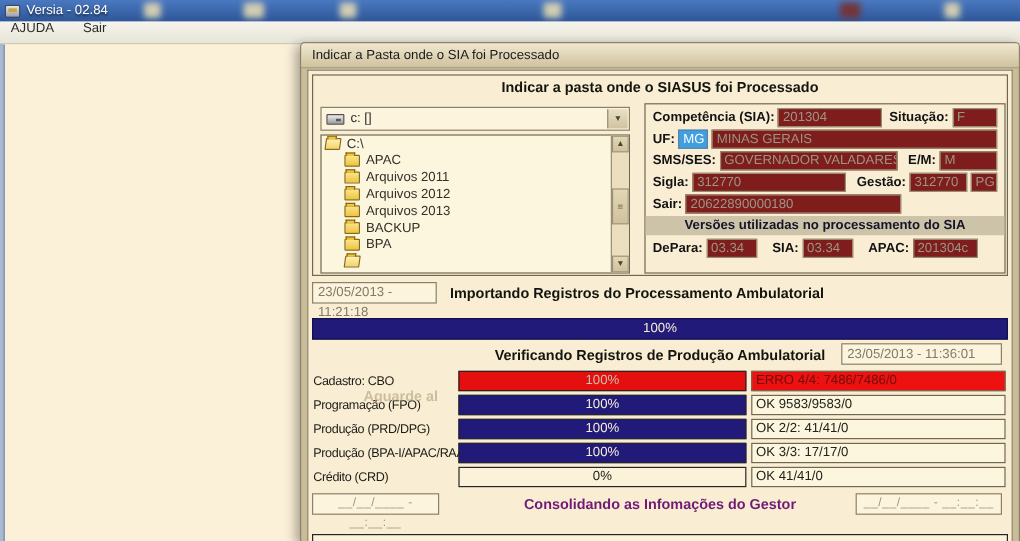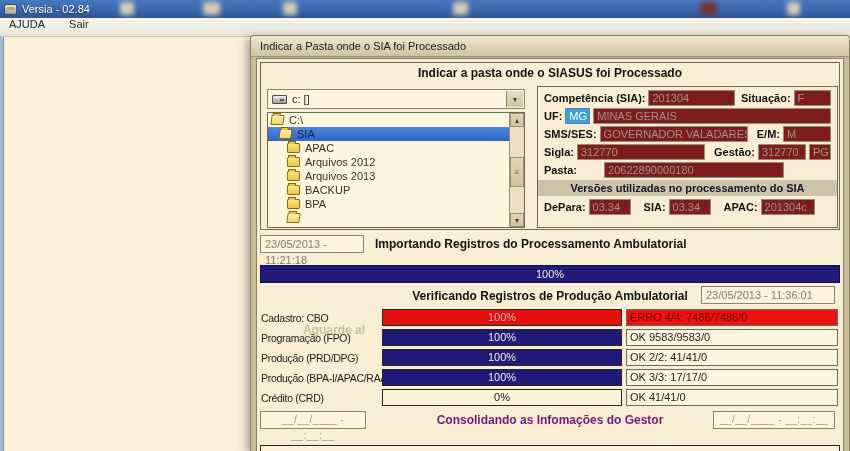--- a/index.html
+++ b/index.html
@@ -148,27 +148,27 @@
           <span class="drive-ico"></span>
           <span>c: []</span>
           <span class="combo-btn">▼</span>
         </div>
 
         <div class="flist">
           <div class="frow i0">
             <span class="ficon open"></span>
             <span>C:\</span>
           </div>
-          <div class="frow i1 sel">
-            <span class="ficon open"></span>
-            <span>SIA</span>
-          </div>
           <div class="frow ix">
             <span class="ficon"></span>
             <span>APAC</span>
+          </div>
+          <div class="frow ix">
+            <span class="ficon"></span>
+            <span>Arquivos  2011</span>
           </div>
           <div class="frow ix">
             <span class="ficon"></span>
             <span>Arquivos 2012</span>
           </div>
           <div class="frow ix">
             <span class="ficon"></span>
             <span>Arquivos 2013</span>
           </div>
           <div class="frow ix">
@@ -211,22 +211,22 @@
             <span class="fld" style="width:48px;">M</span>
           </div>
           <div class="frowf">
             <span class="bl">Sigla:</span>
             <span class="fld grow">312770</span>
             <span class="bl" style="margin-left:6px;">Gestão:</span>
             <span class="fld" style="width:48px;">312770</span>
             <span class="fld" style="width:22px;">PG</span>
           </div>
           <div class="frowf">
-            <span class="bl">Pasta:</span>
-            <span class="fld" style="width:180px;margin-left:24px;">20622890000180</span>
+            <span class="bl">Sair:</span>
+            <span class="fld" style="width:180px;">20622890000180</span>
           </div>
           <div class="band">Versões utilizadas no processamento do SIA</div>
           <div class="frowf">
             <span class="bl">DePara:</span>
             <span class="fld" style="width:42px;">03.34</span>
             <span class="bl" style="margin-left:10px;">SIA:</span>
             <span class="fld" style="width:42px;">03.34</span>
             <span class="bl" style="margin-left:10px;">APAC:</span>
             <span class="fld" style="width:54px;">201304c</span>
           </div>

